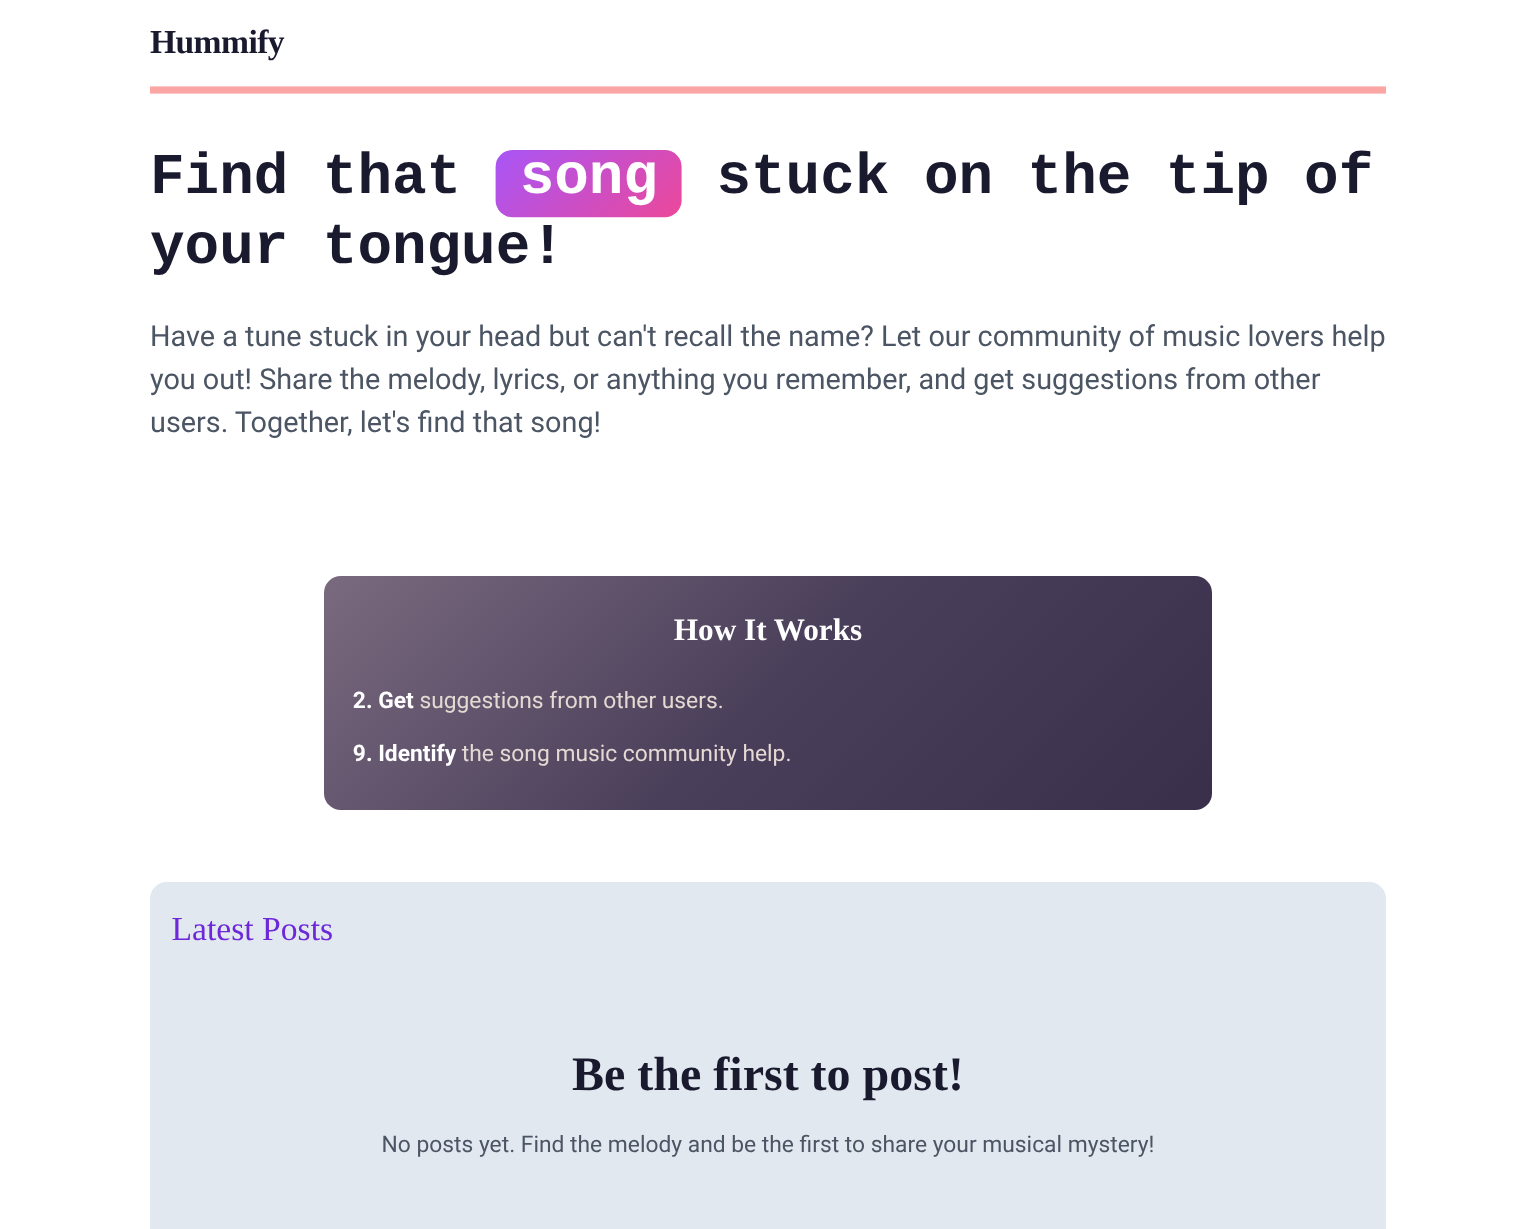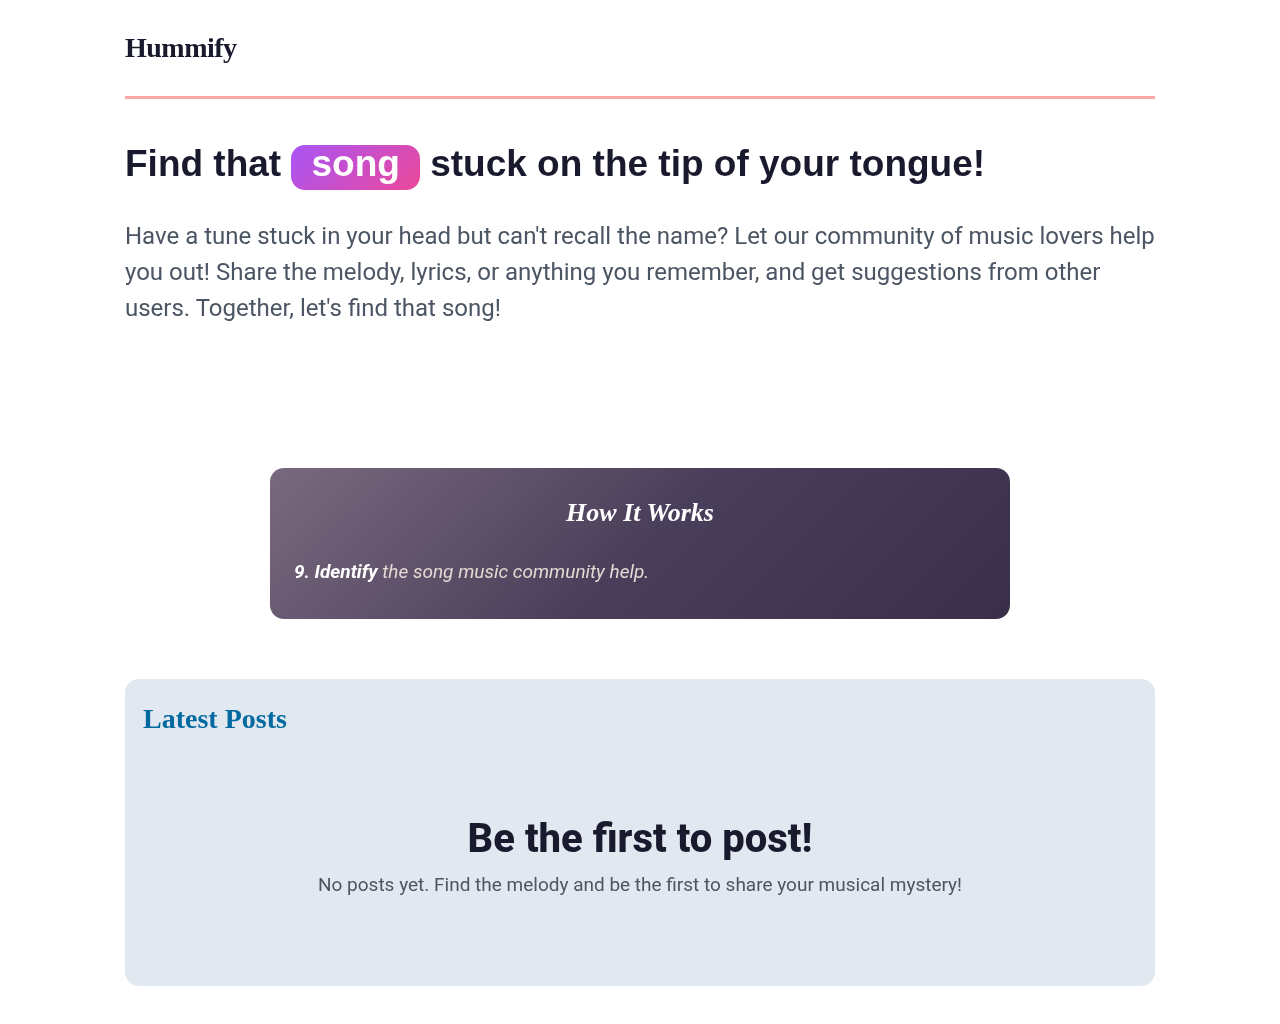--- a/index.html
+++ b/index.html
@@ -14,40 +14,40 @@
       color: #1a1a2e;
     }
 
     .container {
       max-width: 1150px;
       margin: 0 auto;
       padding: 0 60px;
     }
 
     .header {
-      padding: 32px 0;
-      border-bottom: 3px solid #fca5a5;
+      padding: 20px 0;
+      border-bottom: 6px solid #fca5a5;
     }
 
     .brand {
       font-family: Georgia, 'Times New Roman', serif;
       font-weight: bold;
       font-size: 28px;
       color: #1a1a2e;
       letter-spacing: -0.5px;
     }
 
     .hero {
       padding: 45px 0 30px 0;
     }
 
     .hero-title {
-      font-family: Liberation Sans, sans-serif;
+      font-family: Liberation Mono, monospace;
       font-weight: bold;
-      font-size: 37px;
+      font-size: 48px;
       line-height: 1.1;
       color: #1a1a2e;
       margin-bottom: 28px;
     }
 
     .highlight-word {
       display: inline-block;
       background: linear-gradient(135deg, #a855f7 0%, #ec4899 100%);
       color: #ffffff;
       padding: 0px 20px 8px 20px;
@@ -57,25 +57,24 @@
 
     .hero-description {
       font-size: 24px;
       line-height: 1.5;
       color: #4b5563;
       max-width: 1060px;
     }
 
     .how-it-works {
       max-width: 740px;
-      margin: 112px auto 0 auto;
+      margin: 80px auto 0 auto;
       background: linear-gradient(135deg, #7a6a7f 0%, #4a3f5a 50%, #3a2f4a 100%);
       border-radius: 14px;
       padding: 30px 24px 32px 24px;
-      font-style: italic;
     }
 
     .how-title {
       font-family: Georgia, 'Times New Roman', serif;
       font-weight: bold;
       font-size: 26px;
       color: #ffffff;
       text-align: center;
       margin-bottom: 30px;
     }
@@ -98,35 +97,36 @@
 
     .latest-posts {
       margin-top: 60px;
       background: #e2e8f0;
       border-radius: 14px;
       padding: 24px 18px 60px 18px;
     }
 
     .latest-title {
       font-family: Georgia, 'Times New Roman', serif;
-      font-weight: bold;
+      font-weight: normal;
       font-size: 28px;
-      color: #0369a1;
+      color: #6d28d9;
       margin-bottom: 80px;
     }
 
     .empty-state {
       text-align: center;
     }
 
     .empty-title {
       font-size: 40px;
       font-weight: 800;
       color: #1a1a2e;
-      margin-bottom: 11px;
+      margin-bottom: 24px;
+      font-family: Liberation Serif, serif;
     }
 
     .empty-description {
       font-size: 19px;
       color: #4b5563;
       margin-bottom: 30px;
     }
   </style>
 </head>
 <body>
@@ -139,20 +139,23 @@
   <section class="hero">
     <h1 class="hero-title">
       <span>Find that </span><span class="highlight-word">song</span><span> stuck on the tip of your tongue!</span>
     </h1>
     <p class="hero-description">Have a tune stuck in your head but can't recall the name? Let our community of music lovers help you out! Share the melody, lyrics, or anything you remember, and get suggestions from other users. Together, let's find that song!</p>
   </section>
 
   <section class="how-it-works">
     <h2 class="how-title">How It Works</h2>
     <div class="step">
+      <span class="step-bold">2. Get</span><span> suggestions from other users.</span>
+    </div>
+    <div class="step">
       <span class="step-bold">9. Identify</span><span> the song music community help.</span>
     </div>
   </section>
 
   <section class="latest-posts">
     <h2 class="latest-title">Latest Posts</h2>
     <div class="empty-state">
       <h3 class="empty-title">Be the first to post!</h3>
       <p class="empty-description">No posts yet. Find the melody and be the first to share your musical mystery!</p>
 

